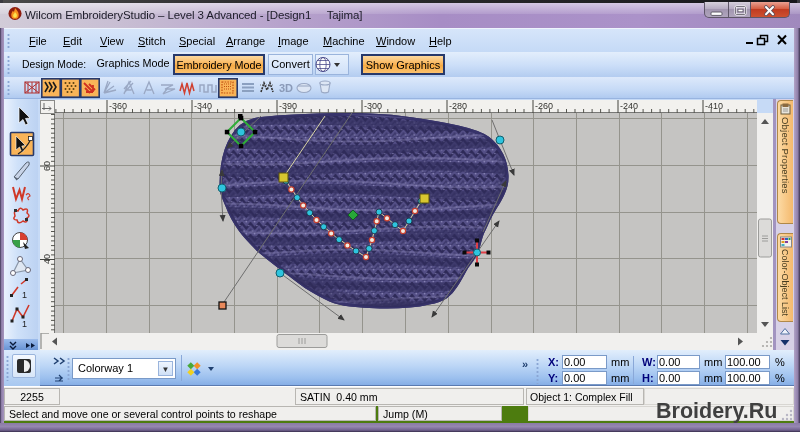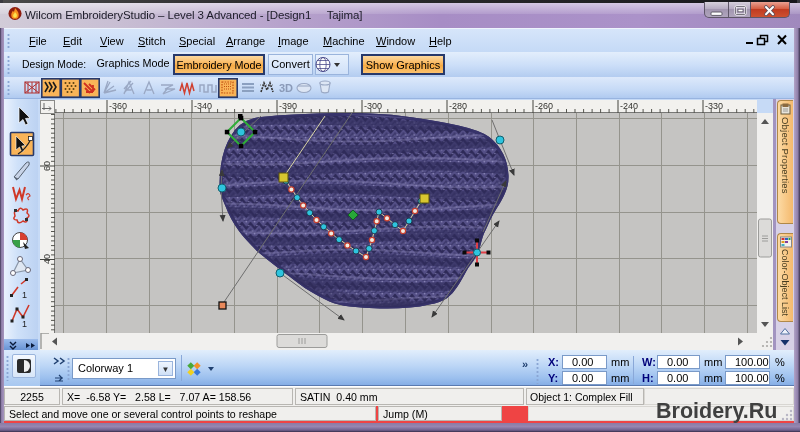--- a/index.html
+++ b/index.html
@@ -44,26 +44,26 @@
 
 #tabstrip{left:776px;top:99px;width:18px;height:251px;background:#d7d1e6}
 .vtab{position:absolute;left:1px;width:16px;overflow:hidden;background:linear-gradient(90deg,#fcdaa4,#f4b96d);border:1px solid #b08848;border-right:none;border-radius:4px 0 0 4px;color:#463c20;font-size:10px}
 .vtab span{writing-mode:vertical-rl;position:absolute;left:1.5px;font-size:9.5px;letter-spacing:0.2px;white-space:nowrap}
 
 #cwbar{left:4px;top:350px;width:790px;height:36px;background:linear-gradient(180deg,#e2eefc,#bcd6f6 45%,#9cc0ee 80%,#86aee6);border-bottom:1px solid #5a7ab0}
 #cwminitb{left:4px;top:350px;width:36px;height:36px;background:linear-gradient(180deg,#dceafc,#a8c8f0)}
 #combo{left:72px;top:358px;width:104px;height:21px;background:#fff;border:1px solid #7a9ac8}
 #combo .txt{position:absolute;left:5px;top:3px}
 #combo .da{position:absolute;right:2px;top:2px;width:15px;height:15px;background:linear-gradient(180deg,#f0f6fe,#cfe0f6);border:1px solid #9ab4dc;color:#333;font-size:8px;text-align:center;line-height:15px}
-.fld{position:absolute;height:14px;background:#fff;border:1px solid #7a9ac8;font-size:11px;padding:0 9px;color:#000;line-height:12px}
+.fld{position:absolute;height:14px;background:#fff;border:1px solid #7a9ac8;font-size:11px;padding:0 1px;color:#000;line-height:12px}
 .flbl{position:absolute;color:#00007a;font-weight:bold}
 .fmm{position:absolute;color:#000}
 
 #sb1{left:4px;top:386px;width:790px;height:20px;background:#f0efed;border-top:1px solid #fff}
-#sb2{left:4px;top:406px;width:790px;height:17px;background:#ef4444}
+#sb2{left:4px;top:406px;width:790px;height:17px;background:#4d7c0f}
 .cell{position:absolute;top:1px;height:17px;border:1px solid #b8b6b2;background:#f0efed;line-height:16px;padding:0 4px;color:#000;font-size:10.6px;white-space:nowrap;overflow:hidden}
 #logo{left:656px;top:399px;width:135px;height:24px;color:#404040;font-size:21.5px;font-weight:bold}
 </style></head><body>
 <div class="abs" id="topstrip"></div>
 <div class="abs" style="left:0;top:0;width:3px;height:28px;background:#3a3a40"></div>
 <div class="abs" style="left:797px;top:0;width:3px;height:28px;background:#3a3a40"></div>
 <div class="abs" style="left:3px;top:3px;width:1.5px;height:25px;background:#ddd8e2"></div>
 <div class="abs" style="left:795.5px;top:3px;width:1.5px;height:25px;background:#c9c2d2"></div>
 <div class="abs" id="titlebar">
     <div class="sheen"></div>
@@ -251,21 +251,21 @@
         <path d="M0.9,9 V13 M9.4,9 V13 M18.0,9 V13 M26.5,9 V13 M35.0,9 V13 M43.5,9 V13 M60.5,9 V13 M69.0,9 V13 M77.5,9 V13 M86.0,9 V13 M94.6,9 V13 M103.1,9 V13 M111.6,9 V13 M120.1,9 V13 M128.6,9 V13 M145.6,9 V13 M154.1,9 V13 M162.6,9 V13 M171.1,9 V13 M179.6,9 V13 M188.2,9 V13 M196.7,9 V13 M205.2,9 V13 M213.7,9 V13 M230.7,9 V13 M239.2,9 V13 M247.7,9 V13 M256.2,9 V13 M264.7,9 V13 M273.3,9 V13 M281.8,9 V13 M290.3,9 V13 M298.8,9 V13 M315.8,9 V13 M324.3,9 V13 M332.8,9 V13 M341.3,9 V13 M349.8,9 V13 M358.4,9 V13 M366.9,9 V13 M375.4,9 V13 M383.9,9 V13 M400.9,9 V13 M409.4,9 V13 M417.9,9 V13 M426.4,9 V13 M434.9,9 V13 M443.5,9 V13 M452.0,9 V13 M460.5,9 V13 M469.0,9 V13 M486.0,9 V13 M494.5,9 V13 M503.0,9 V13 M511.5,9 V13 M520.0,9 V13 M528.6,9 V13 M537.1,9 V13 M545.6,9 V13 M554.1,9 V13 M571.1,9 V13 M579.6,9 V13 M588.1,9 V13 M596.6,9 V13 M605.1,9 V13 M613.7,9 V13 M622.2,9 V13 M630.7,9 V13 M639.2,9 V13 M656.2,9 V13 M664.7,9 V13 M673.2,9 V13 M681.7,9 V13 M690.2,9 V13 M698.8,9 V13"></path>
       </g>
 </svg>
 <div class="rlab" style="left:54px;top:1px">-360</div>
 <div class="rlab" style="left:139px;top:1px">-340</div>
 <div class="rlab" style="left:224px;top:1px">-390</div>
 <div class="rlab" style="left:309px;top:1px">-300</div>
 <div class="rlab" style="left:394px;top:1px">-280</div>
 <div class="rlab" style="left:480px;top:1px">-260</div>
 <div class="rlab" style="left:565px;top:1px">-240</div>
-<div class="rlab" style="left:650px;top:1px">-330</div>
+<div class="rlab" style="left:650px;top:1px">-410</div>
 </div>
 <div class="abs" id="vruler">
 <svg width="15" height="219" viewBox="0 0 15 219" style="position:absolute;left:0;top:0">
 <g stroke="#44443f" stroke-width="1">
         <path d="M0 52 H15 M0 145.5 H15"></path>
       </g>
 <g stroke="#55554f" stroke-width="1">
         <path d="M11,0.5 H15 M11,5.2 H15 M11,9.9 H15 M11,14.6 H15 M11,19.2 H15 M11,23.9 H15 M11,28.6 H15 M11,33.3 H15 M11,38.0 H15 M11,42.6 H15 M11,47.3 H15 M11,56.7 H15 M11,61.4 H15 M11,66.0 H15 M11,70.7 H15 M11,75.4 H15 M11,80.1 H15 M11,84.8 H15 M11,89.4 H15 M11,94.1 H15 M11,98.8 H15 M11,103.5 H15 M11,108.2 H15 M11,112.8 H15 M11,117.5 H15 M11,122.2 H15 M11,126.9 H15 M11,131.6 H15 M11,136.2 H15 M11,140.9 H15 M11,150.3 H15 M11,155.0 H15 M11,159.6 H15 M11,164.3 H15 M11,169.0 H15 M11,173.7 H15 M11,178.4 H15 M11,183.0 H15 M11,187.7 H15 M11,192.4 H15 M11,197.1 H15 M11,201.8 H15 M11,206.4 H15 M11,211.1 H15 M11,215.8 H15"></path>
       </g>
 </svg>
@@ -557,21 +557,20 @@
 <div class="flbl" style="left:122px;top:18px">H:</div>
 <div class="fld" style="left:137px;top:17px;width:43px">0.00</div>
 <div class="fmm" style="left:184px;top:18px">mm</div>
 <div class="fld" style="left:205px;top:1px;width:45px">100.00</div>
 <div class="fmm" style="left:255px;top:2px">%</div>
 <div class="fld" style="left:205px;top:17px;width:45px">100.00</div>
 <div class="fmm" style="left:255px;top:18px">%</div>
 </div>
 <div class="abs" id="sb1">
 <div class="cell" style="left:0px;width:56px;text-align:center">2255</div>
-<div class="cell" style="left:58px;width:231px">X=&nbsp;&nbsp;-6.58 Y=&nbsp;&nbsp;&nbsp;2.58 L=&nbsp;&nbsp;&nbsp;7.07 A= 158.56</div>
 <div class="cell" style="left:291px;width:229px">SATIN&nbsp;&nbsp;0.40 mm</div>
 <div class="cell" style="left:522px;width:118px;padding:0 3px;font-size:10.5px">Object 1: Complex Fill</div>
 <div class="cell" style="left:640px;width:150px;border-color:#d8d6d2"></div>
 </div>
 <div class="abs" id="sb2">
 <div class="cell" style="left:0px;top:0;width:372px;height:15px;line-height:14px">Select and move one or several control points to reshape</div>
 <div class="cell" style="left:374px;top:0;width:124px;height:15px;line-height:14px">Jump (M)</div>
 <div class="cell" style="left:524px;top:0;width:266px;height:15px;border-color:#d8d6d2"></div>
 </div>
 <div class="abs" id="logo">Broidery.Ru</div>

